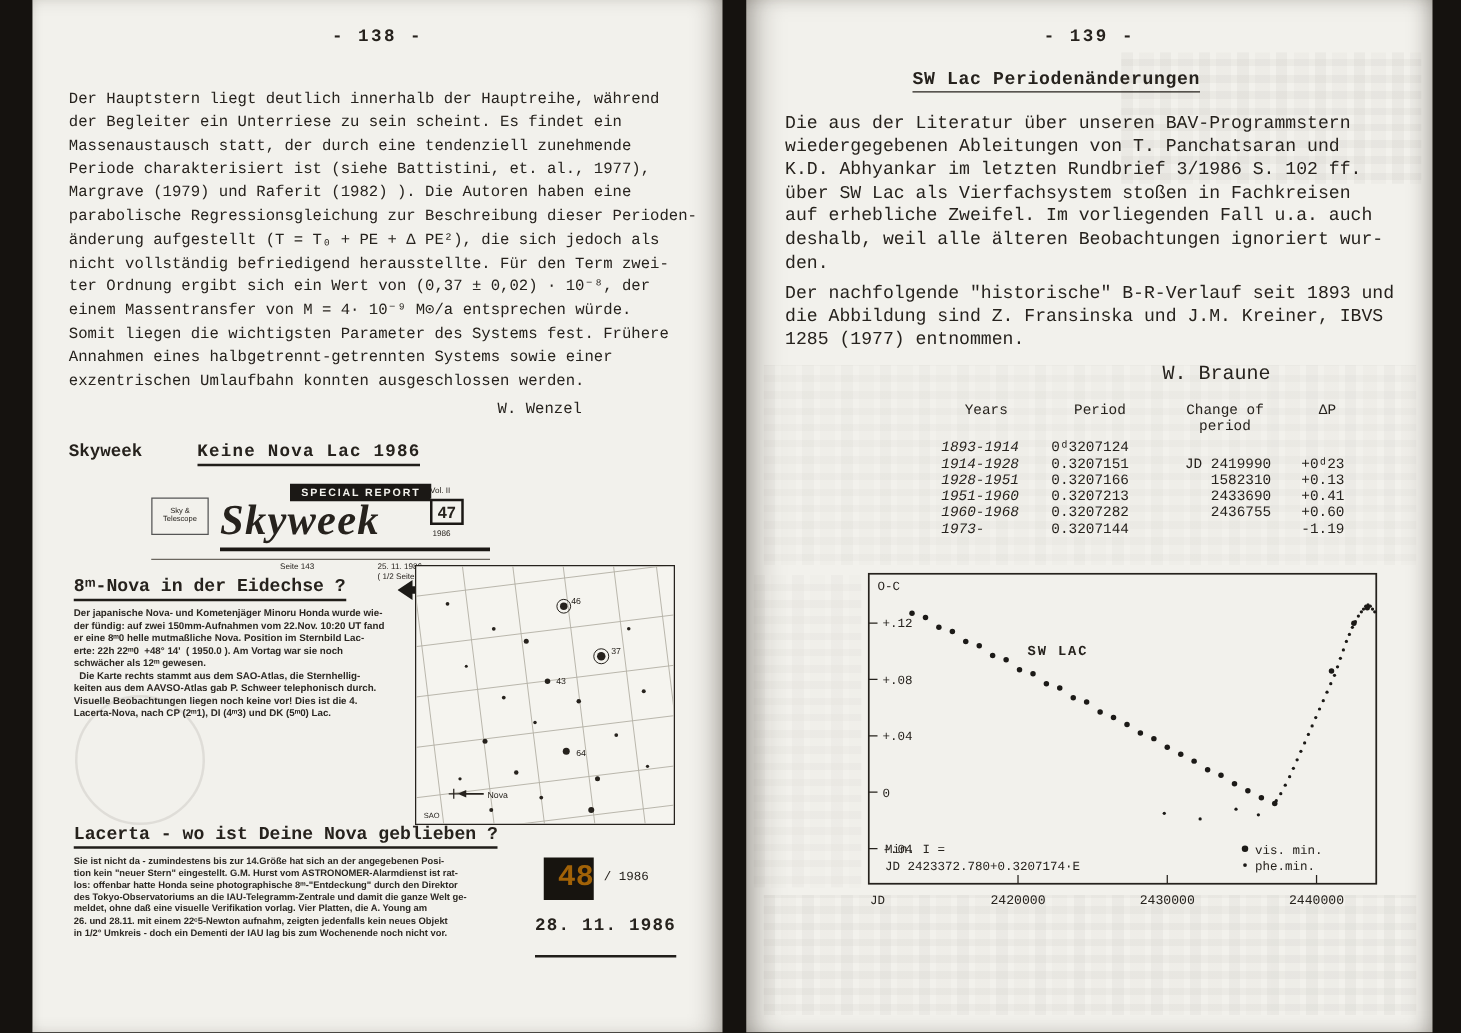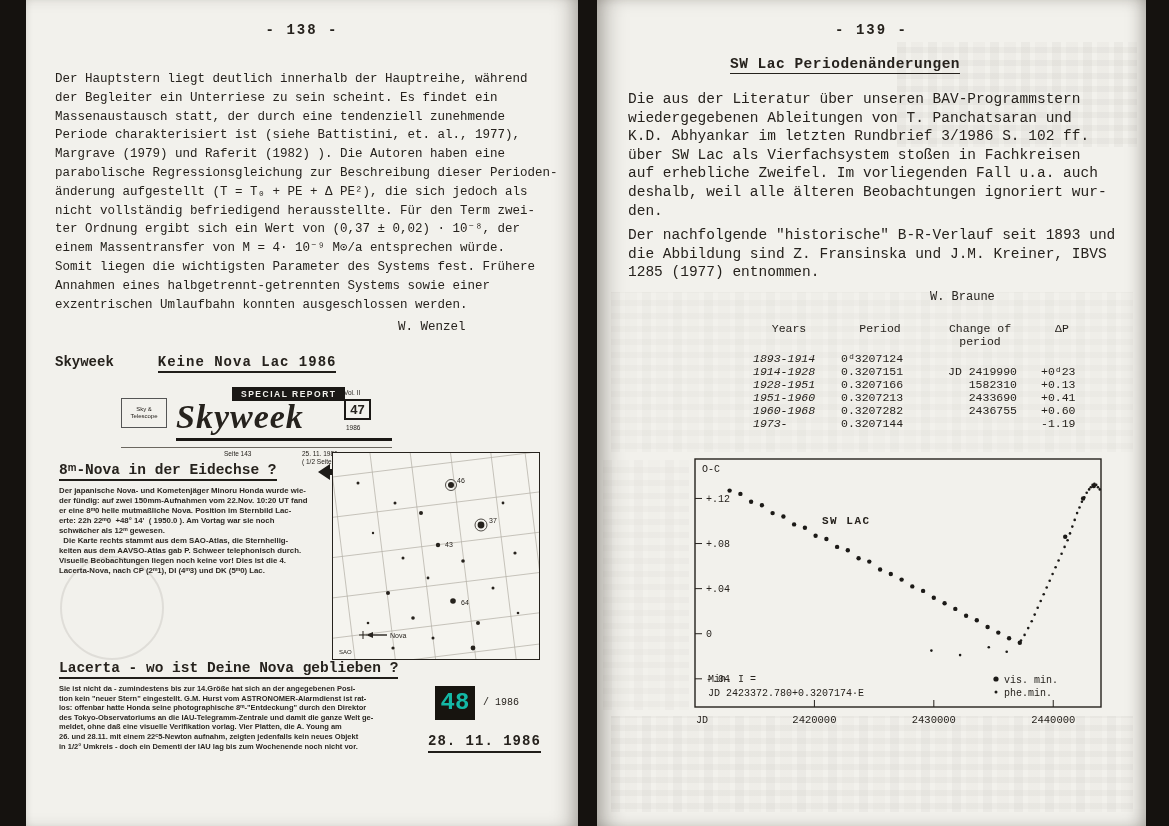--- a/index.html
+++ b/index.html
@@ -36,31 +36,31 @@
   #mast-date{left:276px;top:450px;font-size:6.5px;}
   #mast-note{left:276px;top:458px;font-size:6.5px;}
   .headline{font-size:14.5px;font-weight:bold;border-bottom:2px solid #211e1a;padding-bottom:1px;white-space:pre;}
   #headline1{left:33px;top:462px;}
   #headline1-arrow{left:292px;top:464px;}
   #clip-body{left:33px;top:486px;font-size:7.8px;line-height:10px;font-weight:bold;color:#2c2823;}
   #star-map-box{left:306px;top:452px;width:208px;height:208px;border:1.2px solid #26221d;background:#f5f4ef;}
   #stamp-circle{left:34px;top:556px;width:104px;height:104px;border-radius:50%;border:2px solid rgba(90,80,70,.12);}
   #headline2{left:33px;top:660px;}
   #clip-body2{left:33px;top:684px;font-size:7.5px;line-height:9.6px;font-weight:bold;color:#2c2823;}
-  #issue-box{left:409px;top:686px;width:40px;height:34px;background:#17140f;color:#14b8a6;font-size:24px;
-          font-weight:bold;text-align:center;line-height:34px;}
+  #issue-box{left:409px;top:686px;width:40px;height:34px;background:#17140f;color:#a16207;font-size:24px;
+          font-weight:bold;text-align:right;line-height:34px;}
   #issue-suffix{left:457px;top:697px;font-size:10px;}
   #issue-date{left:402px;top:733px;font-size:14px;font-weight:bold;letter-spacing:1px;
-          border-bottom:2px solid #211e1a;padding-bottom:2px;}
+          border-bottom:2px solid #211e1a;padding-bottom:15px;}
   
   #rp-title{left:133px;top:56px;font-size:14.5px;font-weight:bold;border-bottom:1.5px solid #26221d;
           padding-bottom:1px;letter-spacing:.5px;}
   #rp-para1{left:31px;top:90px;font-size:14.5px;line-height:18.6px;}
   #rp-para2{left:31px;top:226px;font-size:14.5px;line-height:18.6px;}
-  #braune{left:333px;top:290px;font-size:12px;}
+  #braune{left:333px;top:290px;font-size:16px;}
   #periods-table{left:148px;top:322px;border-collapse:collapse;font-size:11.5px;line-height:13px;}
   #periods-table th{font-weight:normal;text-align:center;vertical-align:top;white-space:pre-line;padding:0 8px 4px 8px;}
   #periods-table td{padding:0 8px;white-space:pre;}
   #periods-table td:nth-child(1){width:88px;text-align:left;font-style:italic;}
   #periods-table td:nth-child(2){width:94px;text-align:left;}
   #periods-table td:nth-child(3){width:106px;text-align:right;padding-right:16px;}
   #periods-table td:nth-child(4){width:58px;}
   #chart-wrap{left:97px;top:458px;width:410px;height:272px;}
   .tick-label{font-family:"Liberation Mono","DejaVu Sans Mono",monospace;font-size:10px;fill:#26221d;}
   .xtick{font-size:10.5px;}

